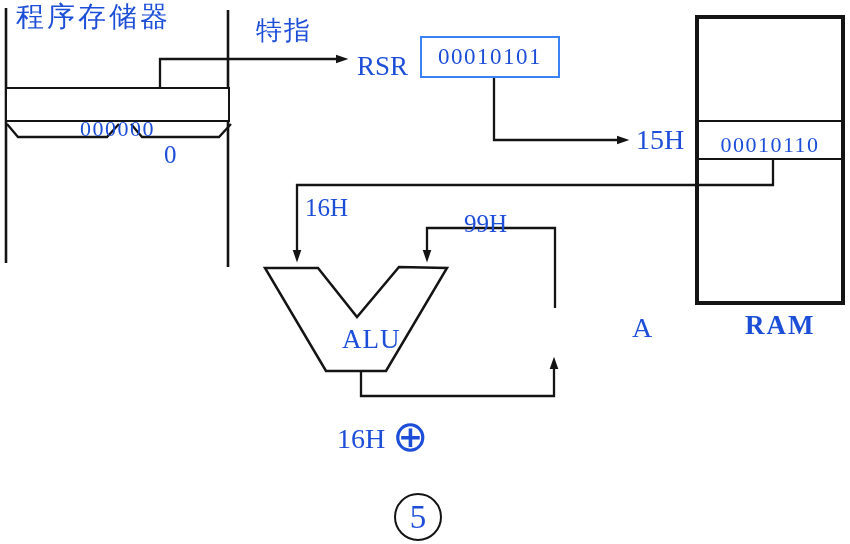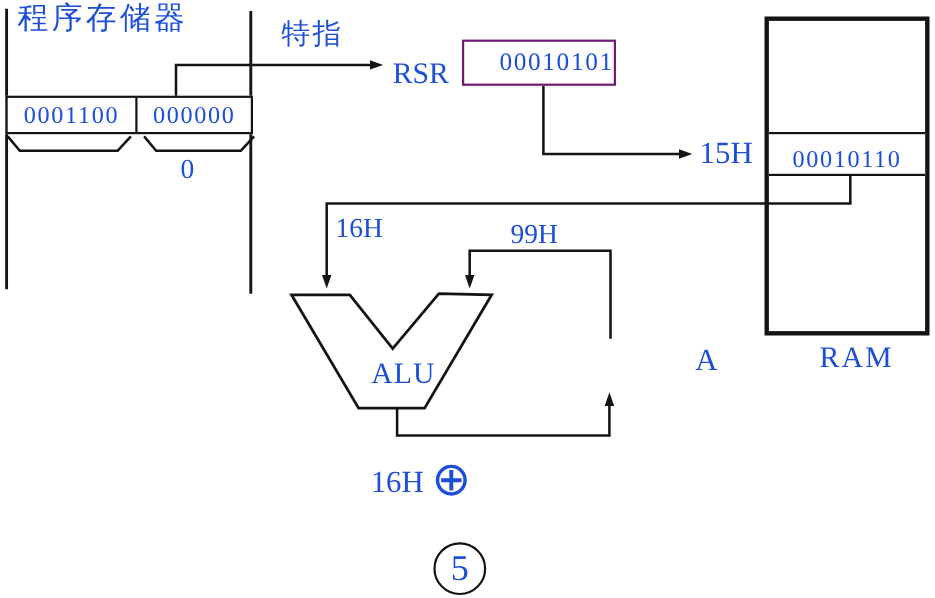--- a/index.html
+++ b/index.html
@@ -9,30 +9,30 @@
   }
   .stage *{box-sizing:border-box;}
   svg.wires{position:absolute;left:0;top:0;width:850px;height:544px;}
   svg.wires path, svg.wires polyline, svg.wires polygon{
     fill:none;stroke:#141414;stroke-width:2.3;stroke-linejoin:miter;
   }
   svg.wires .arrowhead{fill:#141414;stroke:none;}
   .lbl{position:absolute;white-space:nowrap;line-height:1.1;}
   .bin{letter-spacing:1.5px;font-size:22px;}
   .valbox{
-    position:absolute;border:2px solid #701a75;background:#ffffff;
-    display:flex;align-items:center;justify-content:flex-end;
+    position:absolute;border:2px solid #3b82f6;background:#ffffff;
+    display:flex;align-items:center;justify-content:center;
   }
   .mem-row{
     position:absolute;left:5px;top:87px;width:225px;height:35px;
     border:2px solid #141414;display:flex;background:#ffffff;
   }
   .mem-cell{display:flex;align-items:center;justify-content:center;height:100%;}
   .mem-cell.opcode{width:118px;border-right:2px solid #141414;}
-  .mem-cell.operand{flex:1;}
+  .mem-cell.operand{flex:1;margin-top:24px;}
   .ram-box{
     position:absolute;left:695px;top:15px;width:150px;height:290px;
     border:4px solid #141414;background:transparent;
   }
   .ram-row{
     position:absolute;left:699px;top:120px;width:142px;height:40px;
     border-top:2px solid #141414;border-bottom:2px solid #141414;
     display:flex;align-items:flex-end;justify-content:center;background:#ffffff;
   }
   .formula{
@@ -77,44 +77,43 @@
 
     <polygon points="265,268 318,268 357,317 399,267 447,268 386,371 326,371" style="stroke-width:2.5;fill:#ffffff"></polygon>
 
     <path d="M7,124 L18,137 L107,137 L119,124"></path>
     <path d="M131,124 L142,137 L219,137 L231,124"></path>
   </svg>
 
   <div class="lbl" style="left:16px;top:2px;font-size:28px;letter-spacing:3px;">程序存储器</div>
 
   <div class="mem-row">
-    <div class="mem-cell opcode bin">0001100</div>
     <div class="mem-cell operand bin">000000</div>
   </div>
 
   <div class="lbl" style="left:164px;top:141px;font-size:25px;">0</div>
 
   <div class="lbl" style="left:256px;top:17px;font-size:26px;letter-spacing:2px;">特指</div>
 
   <div class="lbl" style="left:357px;top:52px;font-size:27px;">RSR</div>
   <div class="valbox" style="left:420px;top:36px;width:140px;height:42px;">
     <span class="bin" style="font-size:23px;">00010101</span>
   </div>
 
   <div class="lbl" style="left:636px;top:125px;font-size:28px;">15H</div>
 
   <div class="ram-box"></div>
   <div class="ram-row">
     <span class="bin" style="font-size:22px;">00010110</span>
   </div>
-  <div class="lbl" style="left:745px;top:311px;font-size:27px;letter-spacing:2px;">RAM</div>
+  <div class="lbl" style="left:745px;top:311px;font-size:27px;letter-spacing:2px;font-weight:bold;">RAM</div>
 
   <div class="lbl" style="left:305px;top:194px;font-size:25px;">16H</div>
-  <div class="lbl" style="left:464px;top:200px;font-size:25px;">99H</div>
-  <div class="lbl" style="left:330px;top:325px;width:66px;text-align:right;font-size:27px;letter-spacing:1px;">ALU</div>
+  <div class="lbl" style="left:464px;top:210px;font-size:25px;">99H</div>
+  <div class="lbl" style="left:342px;top:325px;width:66px;text-align:left;font-size:27px;letter-spacing:1px;">ALU</div>
 
   <div class="lbl" style="left:632px;top:313px;font-size:28px;">A</div>
 
   <div class="formula">
     <span>16H</span>
     <span class="xor-op">⊕</span>
   </div>
 
   <div class="fig-badge">
     <span>5</span>

